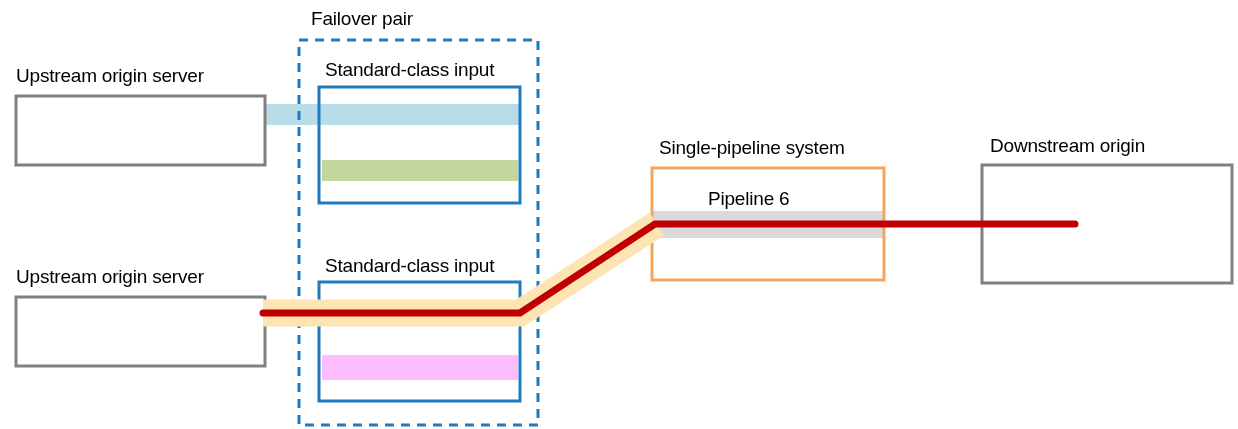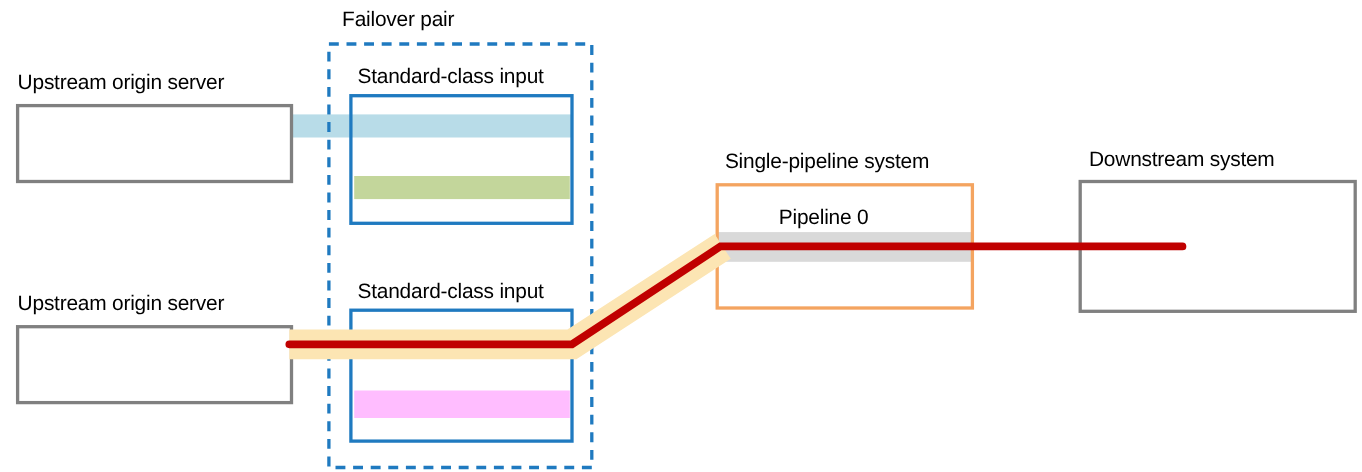--- a/index.html
+++ b/index.html
@@ -72,17 +72,17 @@
   <div class="label" style="left:16px; top:65px;">Upstream origin server</div>
 
   <div class="label" style="left:325px; top:59px;">Standard-class input</div>
 
   <div class="label" style="left:16px; top:266px;">Upstream origin server</div>
 
   <div class="label" style="left:325px; top:255px;">Standard-class input</div>
 
   <div class="label" style="left:659px; top:137px;">Single-pipeline system</div>
 
-  <div class="label" style="left:708px; top:188px;">Pipeline 0</div>
+  <div class="label" style="left:708px; top:188px;">Pipeline 6</div>
 
-  <div class="label" style="left:990px; top:135px;">Downstream system</div>
+  <div class="label" style="left:990px; top:135px;">Downstream origin</div>
 
 </div>
 
 </body></html>

